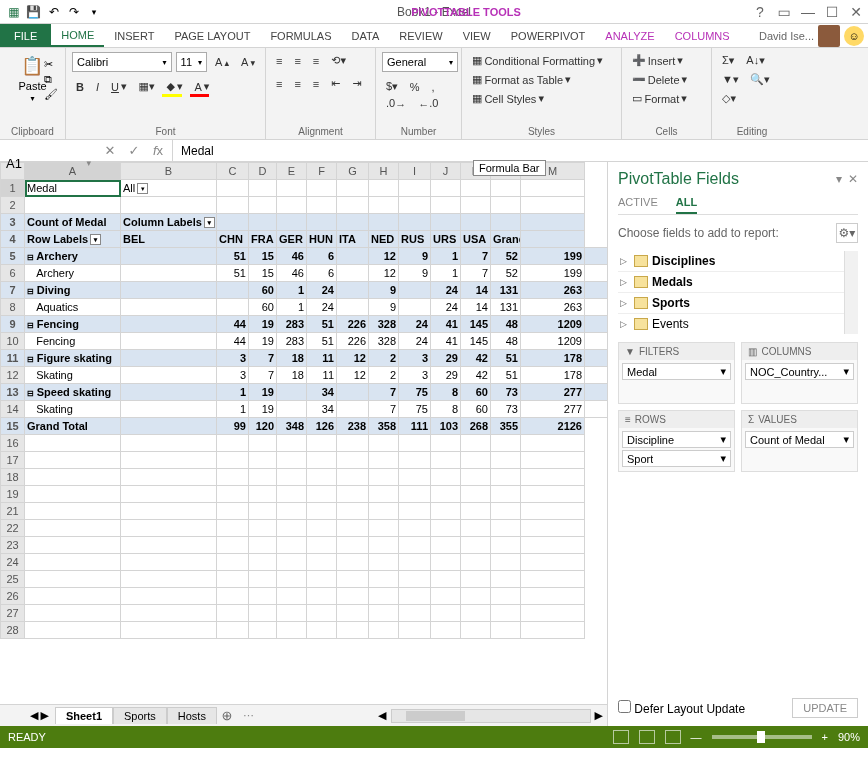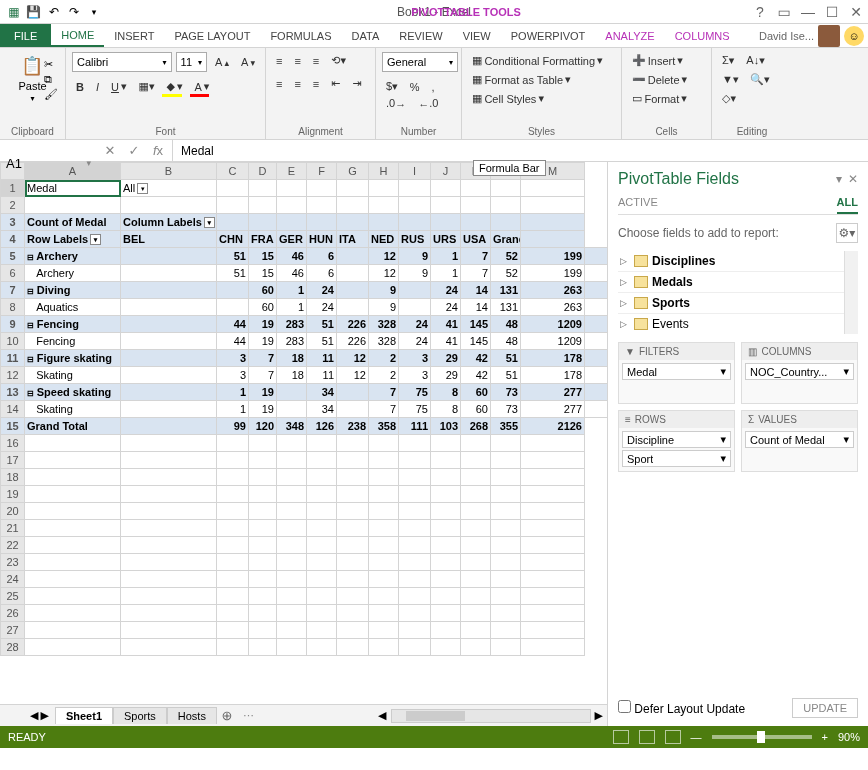--- a/index.html
+++ b/index.html
@@ -52,21 +52,21 @@
 .sheet-nav { display: flex; gap: 2px; padding: 0 6px; }
 .sheet-tab { padding: 2px 10px; border: 1px solid #ccc; border-bottom: none; background: #e6e6e6; font-size: 11px; }
 .sheet-tab.active { background: #fff; font-weight: 600; }
 .sheet-add { width: 20px; text-align: center; font-size: 13px; color: #666; }
 .sheet-scroll { margin-left: auto; display: flex; align-items: center; }
 .hscroll { width: 200px; height: 14px; background: #e6e6e6; border: 1px solid #ccc; position: relative; }
 .hscroll::before { content: ""; position: absolute; left: 14px; top: 1px; width: 30%; height: 10px; background: #ccc; }
 .pane { flex: 1; background: #fff; padding: 8px 10px; display: flex; flex-direction: column; gap: 8px; font-size: 12px; }
 .pane-header { display: flex; align-items: center; justify-content: space-between; color: #217346; font-size: 16px; font-weight: 400; }
 .pane-header .ph-ctrls { color: #888; font-size: 12px; display: flex; gap: 6px; }
-.pane-tabs { display: flex; gap: 28px; font-size: 11px; color: #888; border-bottom: 1px solid #ddd; justify-content: space-between; }
+.pane-tabs { display: flex; gap: 18px; font-size: 11px; color: #888; border-bottom: 1px solid #ddd; }
 .pane-tabs .pt { padding-bottom: 4px; }
 .pane-tabs .pt.active { color: #217346; border-bottom: 2px solid #217346; font-weight: 600; }
 .choose-row { display: flex; justify-content: space-between; align-items: center; color: #666; }
 .gear { width: 22px; height: 20px; border: 1px solid #ccc; display: flex; align-items: center; justify-content: center; font-size: 12px; }
 .field-list { border: none; max-height: 110px; overflow: hidden; position: relative; }
 .field-item { display: flex; align-items: center; gap: 4px; padding: 3px 2px; border-bottom: 1px solid #eee; }
 .field-arrow { font-size: 9px; color: #666; width: 10px; }
 .field-icon { width: 14px; height: 12px; background: linear-gradient(#f7e29c,#f7e29c); border: 1px solid #c9a84a; }
 .field-list-scroll { position: absolute; right: 0; top: 0; bottom: 0; width: 14px; background: #f1f1f1; border-left: 1px solid #ddd; }
 .drag-label { color: #666; font-size: 11px; }
@@ -603,36 +603,20 @@
               <td></td>
               <td></td>
               <td></td>
               <td></td>
               <td></td>
               <td></td>
               <td></td>
               <td></td>
             </tr>
             <tr>
-              <td class="rowhdr">20</td>
-              <td></td>
-              <td></td>
-              <td></td>
-              <td></td>
-              <td></td>
-              <td></td>
-              <td></td>
-              <td></td>
-              <td></td>
-              <td></td>
-              <td></td>
-              <td></td>
-              <td></td>
-            </tr>
-            <tr>
               <td class="rowhdr">21</td>
               <td></td>
               <td></td>
               <td></td>
               <td></td>
               <td></td>
               <td></td>
               <td></td>
               <td></td>
               <td></td>

